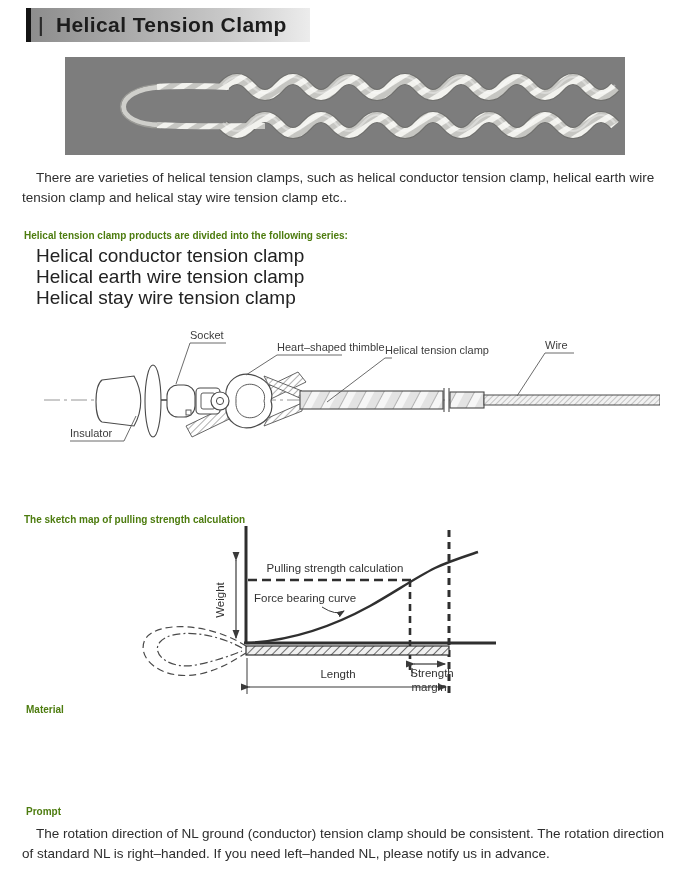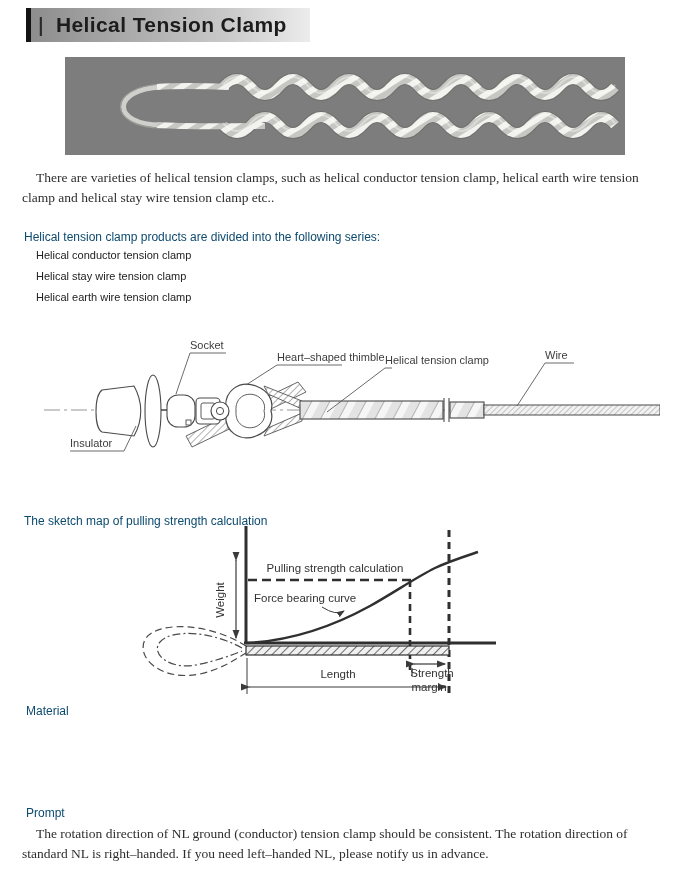--- a/index.html
+++ b/index.html
@@ -12,27 +12,27 @@
     position:absolute;left:26px;top:8px;width:272px;height:34px;
     background:linear-gradient(to right,#8d8d8d,#c9c9c9 70%,#ececec);
     border-left:5px solid #141414;
     display:flex;align-items:center;padding-left:7px;box-sizing:content-box;
   }
   .title-pipe{font-size:21px;font-weight:bold;color:#2a2a2a;margin-right:12px;transform:scaleX(.8);}
   .page-title{font-size:21px;font-weight:bold;color:#1c1c1c;letter-spacing:.4px;margin:0;white-space:nowrap;}
   
   .photo{position:absolute;left:65px;top:57px;width:560px;height:98px;margin:0;}
   
-  .body-text{position:absolute;font-size:13.5px;line-height:20px;margin:0;color:#2e2e2e;font-family:Liberation Serif, serif;}
+  .body-text{position:absolute;font-size:13.5px;line-height:20px;margin:0;color:#2e2e2e;}
   .intro{left:22px;top:168px;width:652px;text-indent:14px;}
-  .gray-heading{position:absolute;font-size:12px;font-weight:normal;color:#0c4a6e;margin:0;}
+  .gray-heading{position:absolute;font-size:10px;font-weight:bold;color:#4d7c0f;margin:0;}
   .series-heading{left:24px;top:230px;}
-  .series-list{position:absolute;left:36px;top:245px;margin:0;padding:0;list-style:none;font-size:11px;line-height:21px;color:#222;}
+  .series-list{position:absolute;left:36px;top:245px;margin:0;padding:0;list-style:none;font-size:19px;line-height:21px;color:#222;}
   .sketch-heading{left:24px;top:514px;}
-  .diagram{position:absolute;left:40px;top:332px;width:620px;height:140px;}
+  .diagram{position:absolute;left:40px;top:322px;width:620px;height:140px;}
   .sketch{position:absolute;left:130px;top:516px;width:430px;height:188px;}
   .material-heading{left:26px;top:704px;}
   .material-body{left:22px;top:750px;width:652px;text-indent:14px;}
   .prompt-heading{left:26px;top:806px;}
   .prompt-body{left:22px;top:824px;width:654px;text-indent:14px;}
   svg text{font-family:"Liberation Sans", sans-serif;}
 </style>
 </head>
 <body>
 
@@ -68,22 +68,22 @@
       <path d="M158,28 q14,-16 28,0 t28,0 t28,0 t28,0 t28,0 t28,0 t28,0 t28,0 t28,0 t28,0 t28,0 t28,0 t28,0 t28,0" fill="none" stroke="#ffffff" stroke-width="2.2" opacity="0.35"></path>
       <path d="M158,66 q14,16 28,0 t28,0 t28,0 t28,0 t28,0 t28,0 t28,0 t28,0 t28,0 t28,0 t28,0 t28,0 t28,0 t28,0" fill="none" stroke="#ffffff" stroke-width="2.2" opacity="0.35"></path>
     </svg>
   </figure>
 
   <p class="body-text intro">There are varieties of helical tension clamps, such as helical conductor tension clamp, helical earth wire tension clamp and helical stay wire tension clamp etc..</p>
 
   <h2 class="gray-heading series-heading">Helical tension clamp products are divided into the following series:</h2>
   <ul class="series-list">
     <li>Helical conductor tension clamp</li>
+    <li>Helical earth wire tension clamp</li>
     <li>Helical stay wire tension clamp</li>
-    <li>Helical earth wire tension clamp</li>
   </ul>
 
   <div class="diagram">
     <svg width="620" height="140" viewBox="0 0 620 140">
       <defs>
         <pattern id="dh" width="5" height="5" patternUnits="userSpaceOnUse" patternTransform="rotate(45)">
           <rect width="5" height="5" fill="#ffffff"></rect>
           <line x1="0" y1="0" x2="0" y2="5" stroke="#6f6f6f" stroke-width="1.1"></line>
         </pattern>
         <pattern id="rp" width="16" height="16" patternUnits="userSpaceOnUse" patternTransform="rotate(28)">

